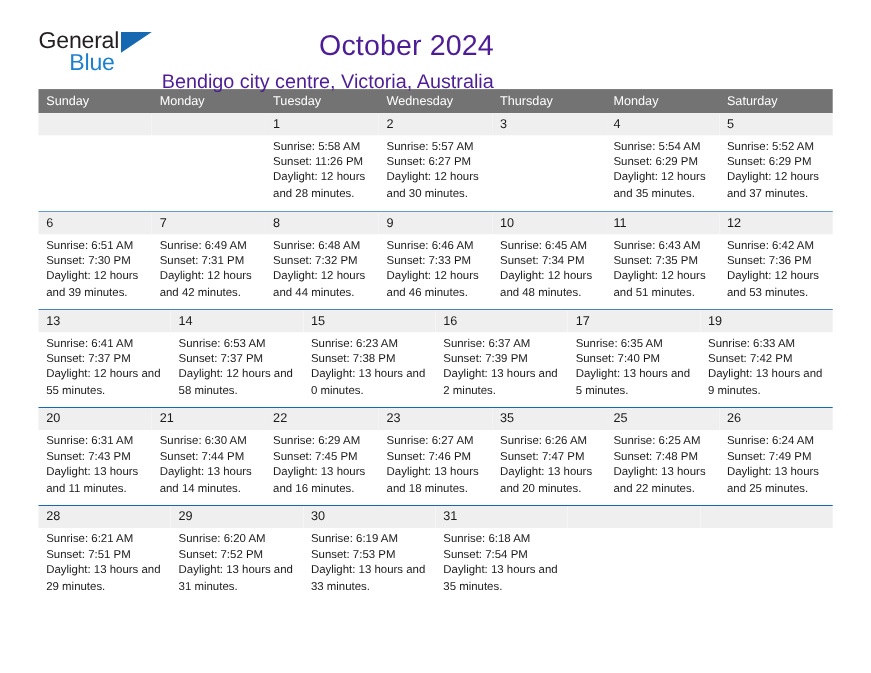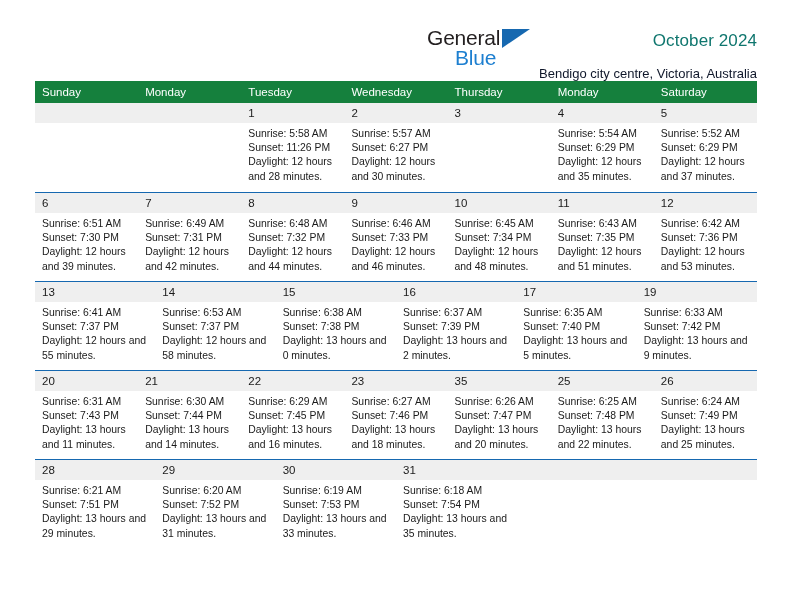--- a/index.html
+++ b/index.html
@@ -19,21 +19,21 @@
     width: 792px;
     height: 612px;
     box-sizing: border-box;
     padding: 0 35px;
   }
 
   
   .masthead {
     display: flex;
     align-items: flex-start;
-    justify-content: flex-end;
+    justify-content: flex-start;
     padding-top: 26px;
     height: 72px;
     box-sizing: border-box;
   }
   .logo {
     position: relative;
     width: 112px;
     height: 46px;
     flex: none;
   }
@@ -63,41 +63,41 @@
     height: 0;
     border-left: 28px solid #1668b0;
     border-bottom: 19px solid transparent;
   }
 
   .title-block {
     text-align: right;
     padding-top: 0px;
   }
   .cal-title {
-    font-size: 17px;
+    font-size: 26px;
     font-weight: normal;
-    color: #0f766e;
+    color: #4c1d95;
     line-height: 30px;
     letter-spacing: 0.1px;
   }
   .cal-subtitle {
-    font-size: 13px;
-    color: #0f172a;
+    font-size: 18px;
+    color: #4c1d95;
     line-height: 20px;
     margin-top: 8px;
   }
 
   
   .calendar {
     margin-top: 9px;
     width: 722px;
   }
   .weekday-row {
     display: flex;
-    background: #15803d;
+    background: #737373;
   }
   .weekday {
     flex: 1 1 0;
     min-width: 0;
     color: #ffffff;
     font-size: 11.5px;
     line-height: 14px;
     padding: 4px 0 4px 7px;
     box-sizing: border-box;
   }
@@ -287,21 +287,21 @@
             <div class="day-num">14</div>
             <div class="day-info">
               <div>Sunrise: 6:53 AM</div>
               <div>Sunset: 7:37 PM</div>
               <div class="daylight">Daylight: 12 hours and 58 minutes.</div>
             </div>
           </div>
           <div class="day-cell">
             <div class="day-num">15</div>
             <div class="day-info">
-              <div>Sunrise: 6:38 AM</div>
+              <div>Sunrise: 6:23 AM</div>
               <div>Sunset: 7:38 PM</div>
               <div class="daylight">Daylight: 13 hours and 0 minutes.</div>
             </div>
           </div>
           <div class="day-cell">
             <div class="day-num">16</div>
             <div class="day-info">
               <div>Sunrise: 6:37 AM</div>
               <div>Sunset: 7:39 PM</div>
               <div class="daylight">Daylight: 13 hours and 2 minutes.</div>

